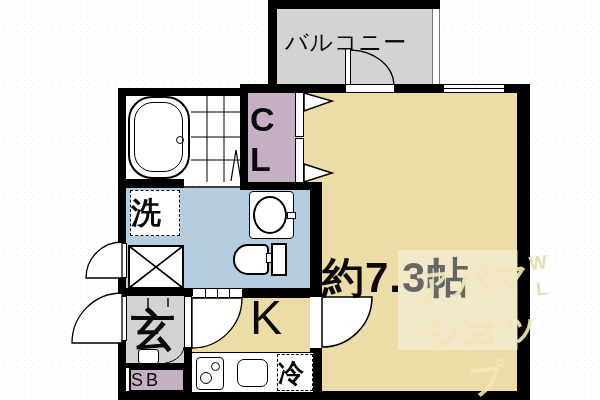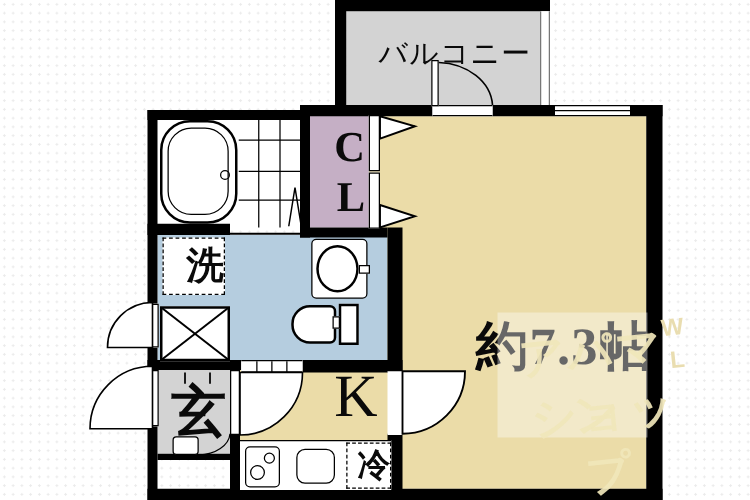--- a/index.html
+++ b/index.html
@@ -3,21 +3,21 @@
 <meta charset="utf-8">
 <style>
   html,body{margin:0;padding:0;}
   body{font-family:"Liberation Sans", sans-serif;}
   #canvas{position:relative;width:600px;height:400px;overflow:hidden;
     background-color:#ffffff;
     background-image:radial-gradient(#ebebeb 0.8px, transparent 0.9px);
     background-size:7px 7px;}
   .abs{position:absolute;box-sizing:border-box;}
   .wall{background:#000;}
-  .lbl{display:flex;align-items:center;justify-content:flex-end;color:#0a0a0a;line-height:1;font-family:Liberation Serif, serif;}
+  .lbl{display:flex;align-items:center;justify-content:flex-start;color:#0a0a0a;line-height:1;}
   svg{position:absolute;left:0;top:0;}
   .wm{color:rgba(240,230,186,0.92);font-weight:bold;transform:rotate(-6deg);
       letter-spacing:2px;text-align:center;}
 </style>
 </head>
 <body>
 
 <div id="canvas">
 
   <div class="abs" style="left:277px;top:9px;width:155px;height:75px;background:#d3d3d3;"></div>
@@ -79,20 +79,23 @@
   <div class="abs" style="left:192px;top:352px;width:121px;height:40px;background:#fff;border-top:1.5px solid #000;"></div>
   <div class="abs" style="left:196px;top:357px;width:28px;height:33px;background:#fff;border:1.5px solid #000;border-radius:4px;">
     <div class="abs" style="left:14px;top:4px;width:9px;height:9px;border:1.5px solid #000;border-radius:50%;"></div>
     <div class="abs" style="left:3px;top:14px;width:12px;height:12px;border:1.5px solid #000;border-radius:50%;"></div>
   </div>
   <div class="abs" style="left:237px;top:359px;width:31px;height:28px;background:#fff;border:1.5px solid #000;border-radius:7px;"></div>
   <div class="abs lbl" style="left:277px;top:354px;width:36px;height:37px;background:#fff;border:1.6px dashed #000;font-size:26px;font-weight:700;">
     <span>冷</span>
   </div>
 
+  <div class="abs lbl" style="left:129px;top:368px;width:56px;height:24px;background:#c5afc5;border:2px solid #000;font-size:18px;letter-spacing:3px;">
+    <span>SB</span>
+  </div>
 
   <div class="abs" style="left:295px;top:92px;width:9px;height:45px;background:#fff;border:1px solid #000;"></div>
   <div class="abs" style="left:295px;top:138px;width:9px;height:45px;background:#fff;border:1px solid #000;"></div>
 
   <div class="abs" style="left:444px;top:84px;width:60px;height:9px;background:#fff;border-top:1px solid #000;border-bottom:1px solid #000;">
     <div class="abs" style="left:0;top:3px;width:60px;height:1px;background:#000;"></div>
   </div>
   <div class="abs" style="left:346px;top:84px;width:48px;height:9px;background:#fff;border-top:1px solid #000;border-bottom:1px solid #000;"></div>
   <div class="abs" style="left:193px;top:288px;width:49px;height:10px;background:#fff;border-top:1px solid #000;border-bottom:1px solid #000;">
     <div class="abs" style="left:12px;top:0;width:1px;height:9px;background:#000;"></div>

